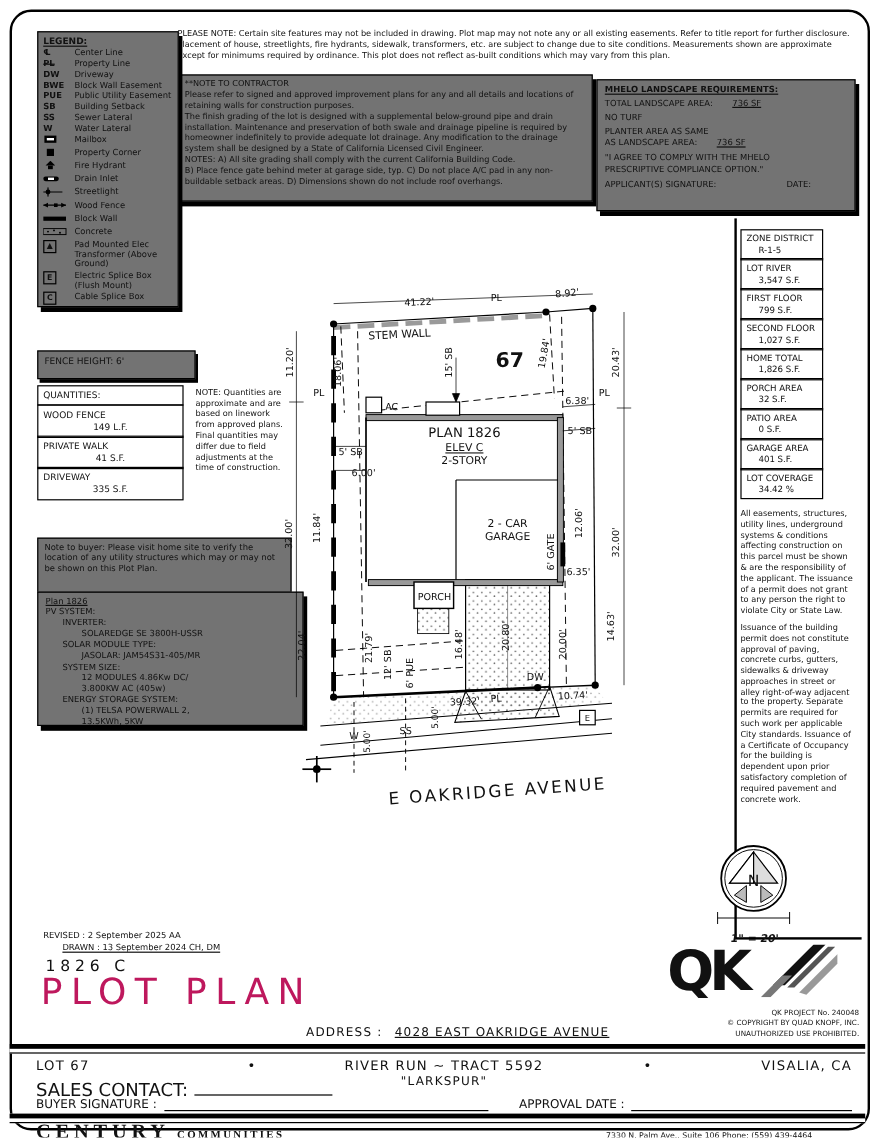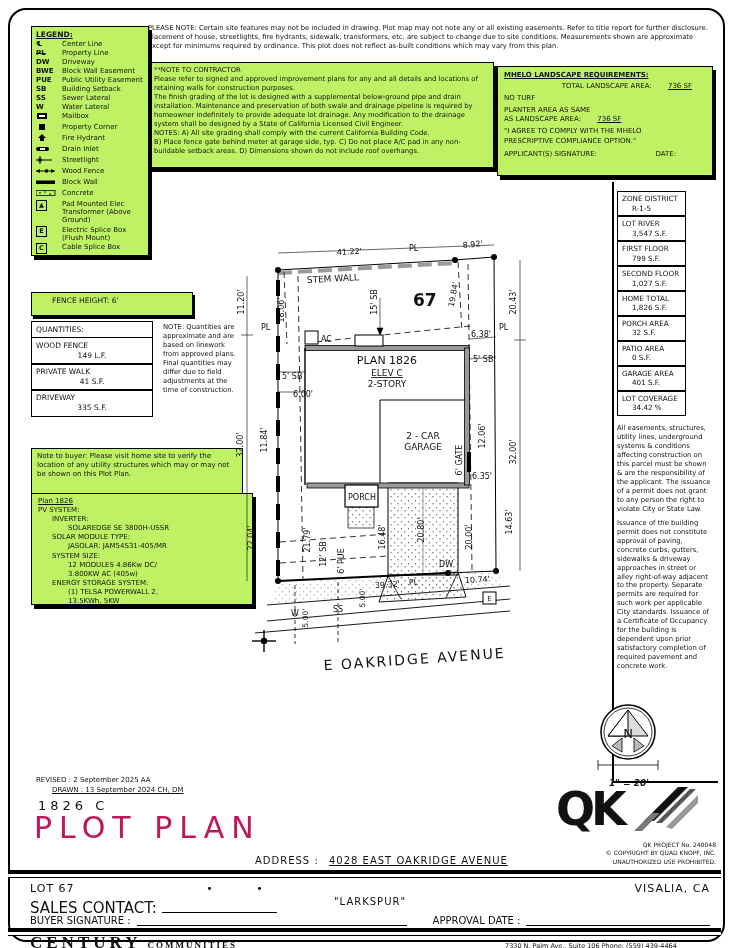--- a/index.html
+++ b/index.html
@@ -1,19 +1,19 @@
 <!DOCTYPE html>
 <html><head>
 <meta charset="utf-8">
 <style>
   html,body{margin:0;padding:0;background:#fff;}
   body{width:733px;height:948px;position:relative;font-family:"DejaVu Sans",sans-serif;color:#111;overflow:hidden;}
   .abs{position:absolute;}
   .page-border{left:8px;top:8px;width:713px;height:930px;border:2px solid #000;border-radius:18px;}
-  .box{border:1.5px solid #000;background:#bef264;}
+  .box{border:1.5px solid #000;background:#737373;}
   .shadow{box-shadow:3px 4px 0 #000;}
   .t7{font-size:7px;line-height:1.3;}
   .t68{font-size:6.8px;line-height:1.32;}
   .t75{font-size:7.5px;line-height:1.32;}
   .u{text-decoration:underline;}
   .legend-row{display:flex;align-items:flex-start;margin:1px 0;}
   .legend-sym{width:26px;flex:none;font-size:7px;font-weight:bold;padding-top:0;}
   .legend-lab{flex:1;font-size:7px;line-height:1.15;}
   .strike{text-decoration:line-through;}
   .iconbox{display:inline-block;width:9px;height:9px;border:1px solid #000;font-size:6.5px;line-height:9px;text-align:center;font-weight:bold;}
@@ -38,21 +38,21 @@
 <div class="abs box shadow t68" style="left:148px;top:62px;width:334px;height:98px;padding:3px 5px;">
   <div>**NOTE TO CONTRACTOR</div>
   <div>Please refer to signed and approved improvement plans for any and all details and locations of retaining walls for construction purposes.</div>
   <div>The finish grading of the lot is designed with a supplemental below-ground pipe and drain installation.  Maintenance and preservation of both swale and drainage pipeline is required by homeowner indefinitely to provide adequate lot drainage.  Any modification to the drainage system shall be designed by a State of California Licensed Civil Engineer.</div>
   <div>NOTES:  A) All site grading shall comply with the current California Building Code.</div>
   <div>B) Place fence gate behind meter at garage side, typ.  C) Do not place A/C pad in any non-buildable setback areas.  D) Dimensions shown do not include roof overhangs.</div>
 </div>
 
 <div class="abs box shadow t7" style="left:497px;top:66px;width:202px;height:100px;padding:4px 6px;">
   <div class="u" style="font-weight:bold;">MHELO LANDSCAPE REQUIREMENTS:</div>
-  <div style="margin-top:2px;text-align:right;">
+  <div style="margin-top:2px;">
     <span>TOTAL LANDSCAPE AREA:</span>
     <span class="u" style="padding:0 14px;">736 SF</span>
   </div>
   <div style="margin-top:3px;">NO TURF</div>
   <div style="margin-top:3px;">PLANTER AREA AS SAME</div>
   <div>
     <span>AS LANDSCAPE AREA:</span>
     <span class="u" style="padding:0 14px;">736 SF</span>
   </div>
   <div style="margin-top:3px;">"I AGREE TO COMPLY WITH THE MHELO</div>
@@ -167,21 +167,21 @@
   <div class="legend-row">
       <span class="legend-sym"><span class="iconbox">E</span></span>
       <span class="legend-lab">Electric Splice Box (Flush Mount)</span>
     </div>
   <div class="legend-row">
       <span class="legend-sym"><span class="iconbox">C</span></span>
       <span class="legend-lab">Cable Splice Box</span>
     </div>
 </div>
 
-<div class="abs box t75" style="left:31px;top:292px;width:120px;height:16px;padding:3px 20px;box-shadow:2px 3px 0 #000;">FENCE HEIGHT: 6'</div>
+<div class="abs box t75" style="left:31px;top:292px;width:120px;height:16px;padding:3px 5px;box-shadow:2px 3px 0 #000;">FENCE HEIGHT: 6'</div>
 
 <div class="abs" style="left:31px;top:322px;width:122px;">
   <div class="qrow t75">QUANTITIES:</div>
   <div class="qrow t75">
       <div>WOOD FENCE</div>
       <div class="v">149 L.F.</div>
     </div>
   <div class="qrow t75">
       <div>PRIVATE WALK</div>
       <div class="v">41 S.F.</div>
@@ -452,20 +452,21 @@
     <div>©  COPYRIGHT BY QUAD KNOPF, INC.</div>
     <div>UNAUTHORIZED USE PROHIBITED.</div>
   </div>
 </div>
 
 <div class="abs rule2" style="left:8px;top:870px;width:713px;"></div>
 
 <div class="abs" style="left:30px;top:882px;width:680px;display:flex;align-items:baseline;font-size:11px;letter-spacing:1px;">
   <span style="width:160px;">LOT 67</span>
   <span style="width:40px;text-align:center;">•</span>
+  <span style="width:280px;text-align:center;">RIVER RUN ~ TRACT 5592</span>
   <span style="width:60px;text-align:center;">•</span>
   <span style="flex:1;text-align:right;">VISALIA, CA</span>
 </div>
 <div class="abs" style="left:230px;top:896px;width:280px;text-align:center;font-size:10px;letter-spacing:1px;">"LARKSPUR"</div>
 
 <div class="abs" style="left:30px;top:899px;font-size:15px;">
   <span>SALES CONTACT:</span>
   <span class="sigline" style="width:115px;"></span>
 </div>
 <div class="abs" style="left:30px;top:915px;width:680px;display:flex;font-size:10px;">

